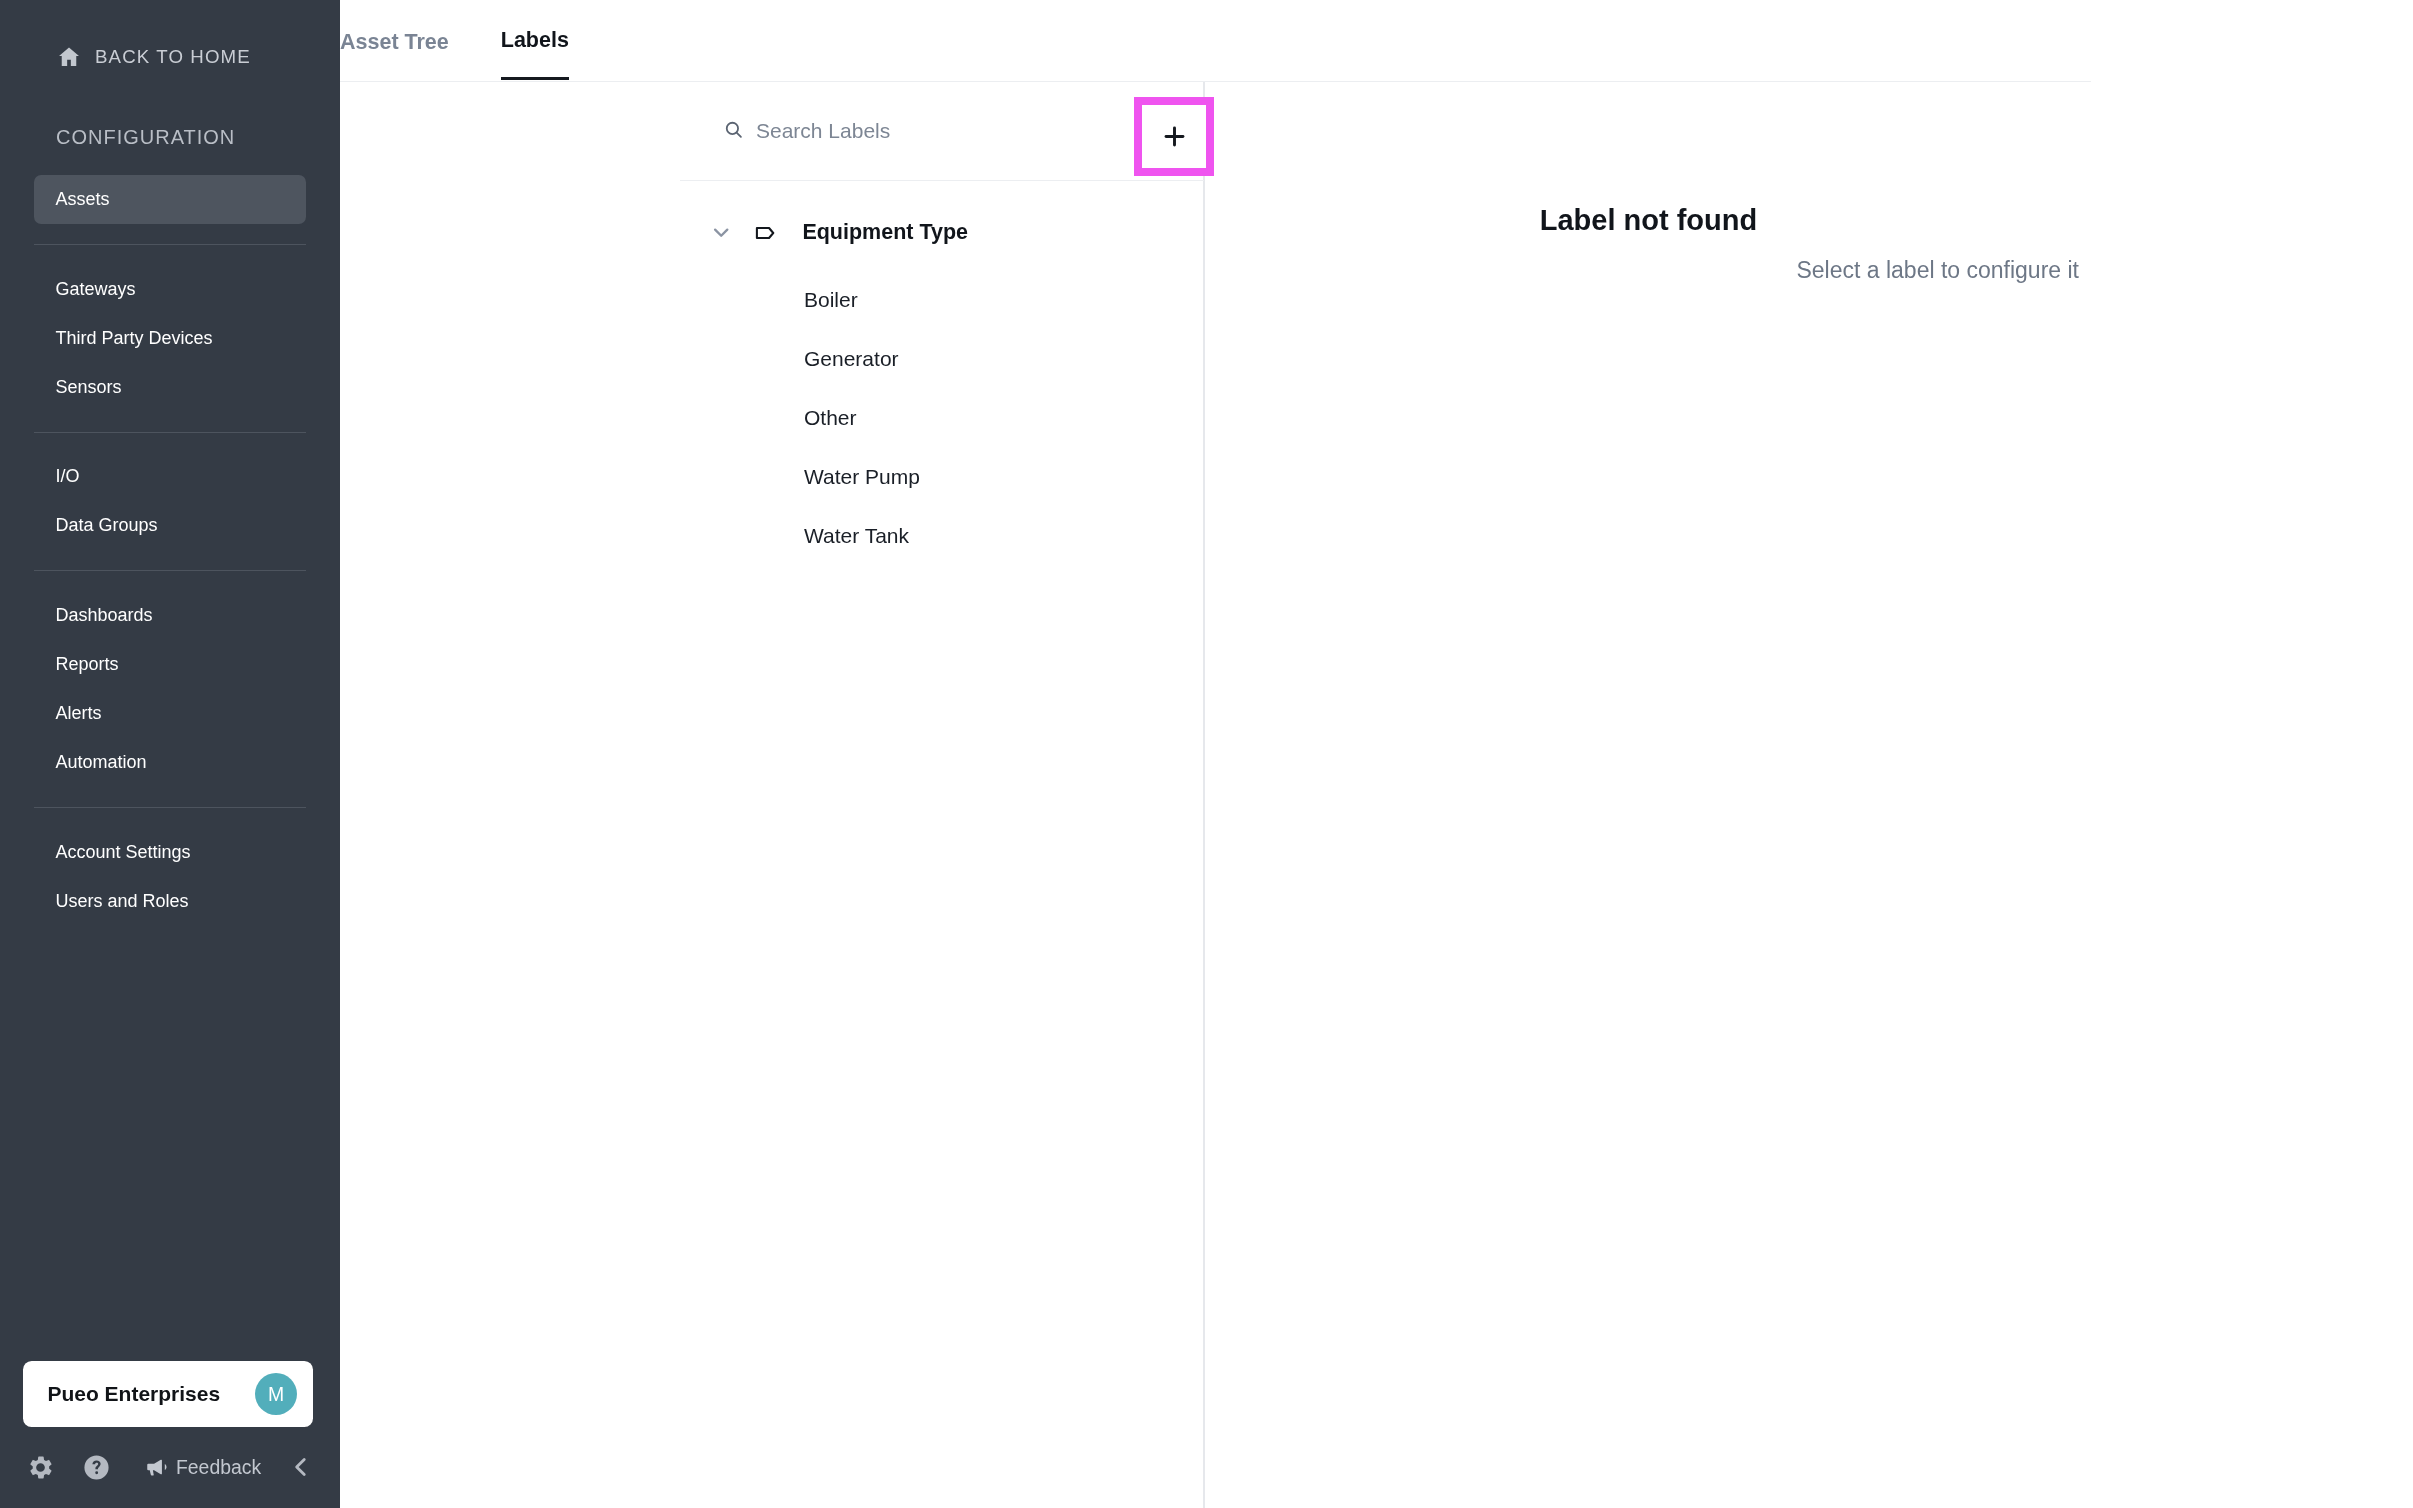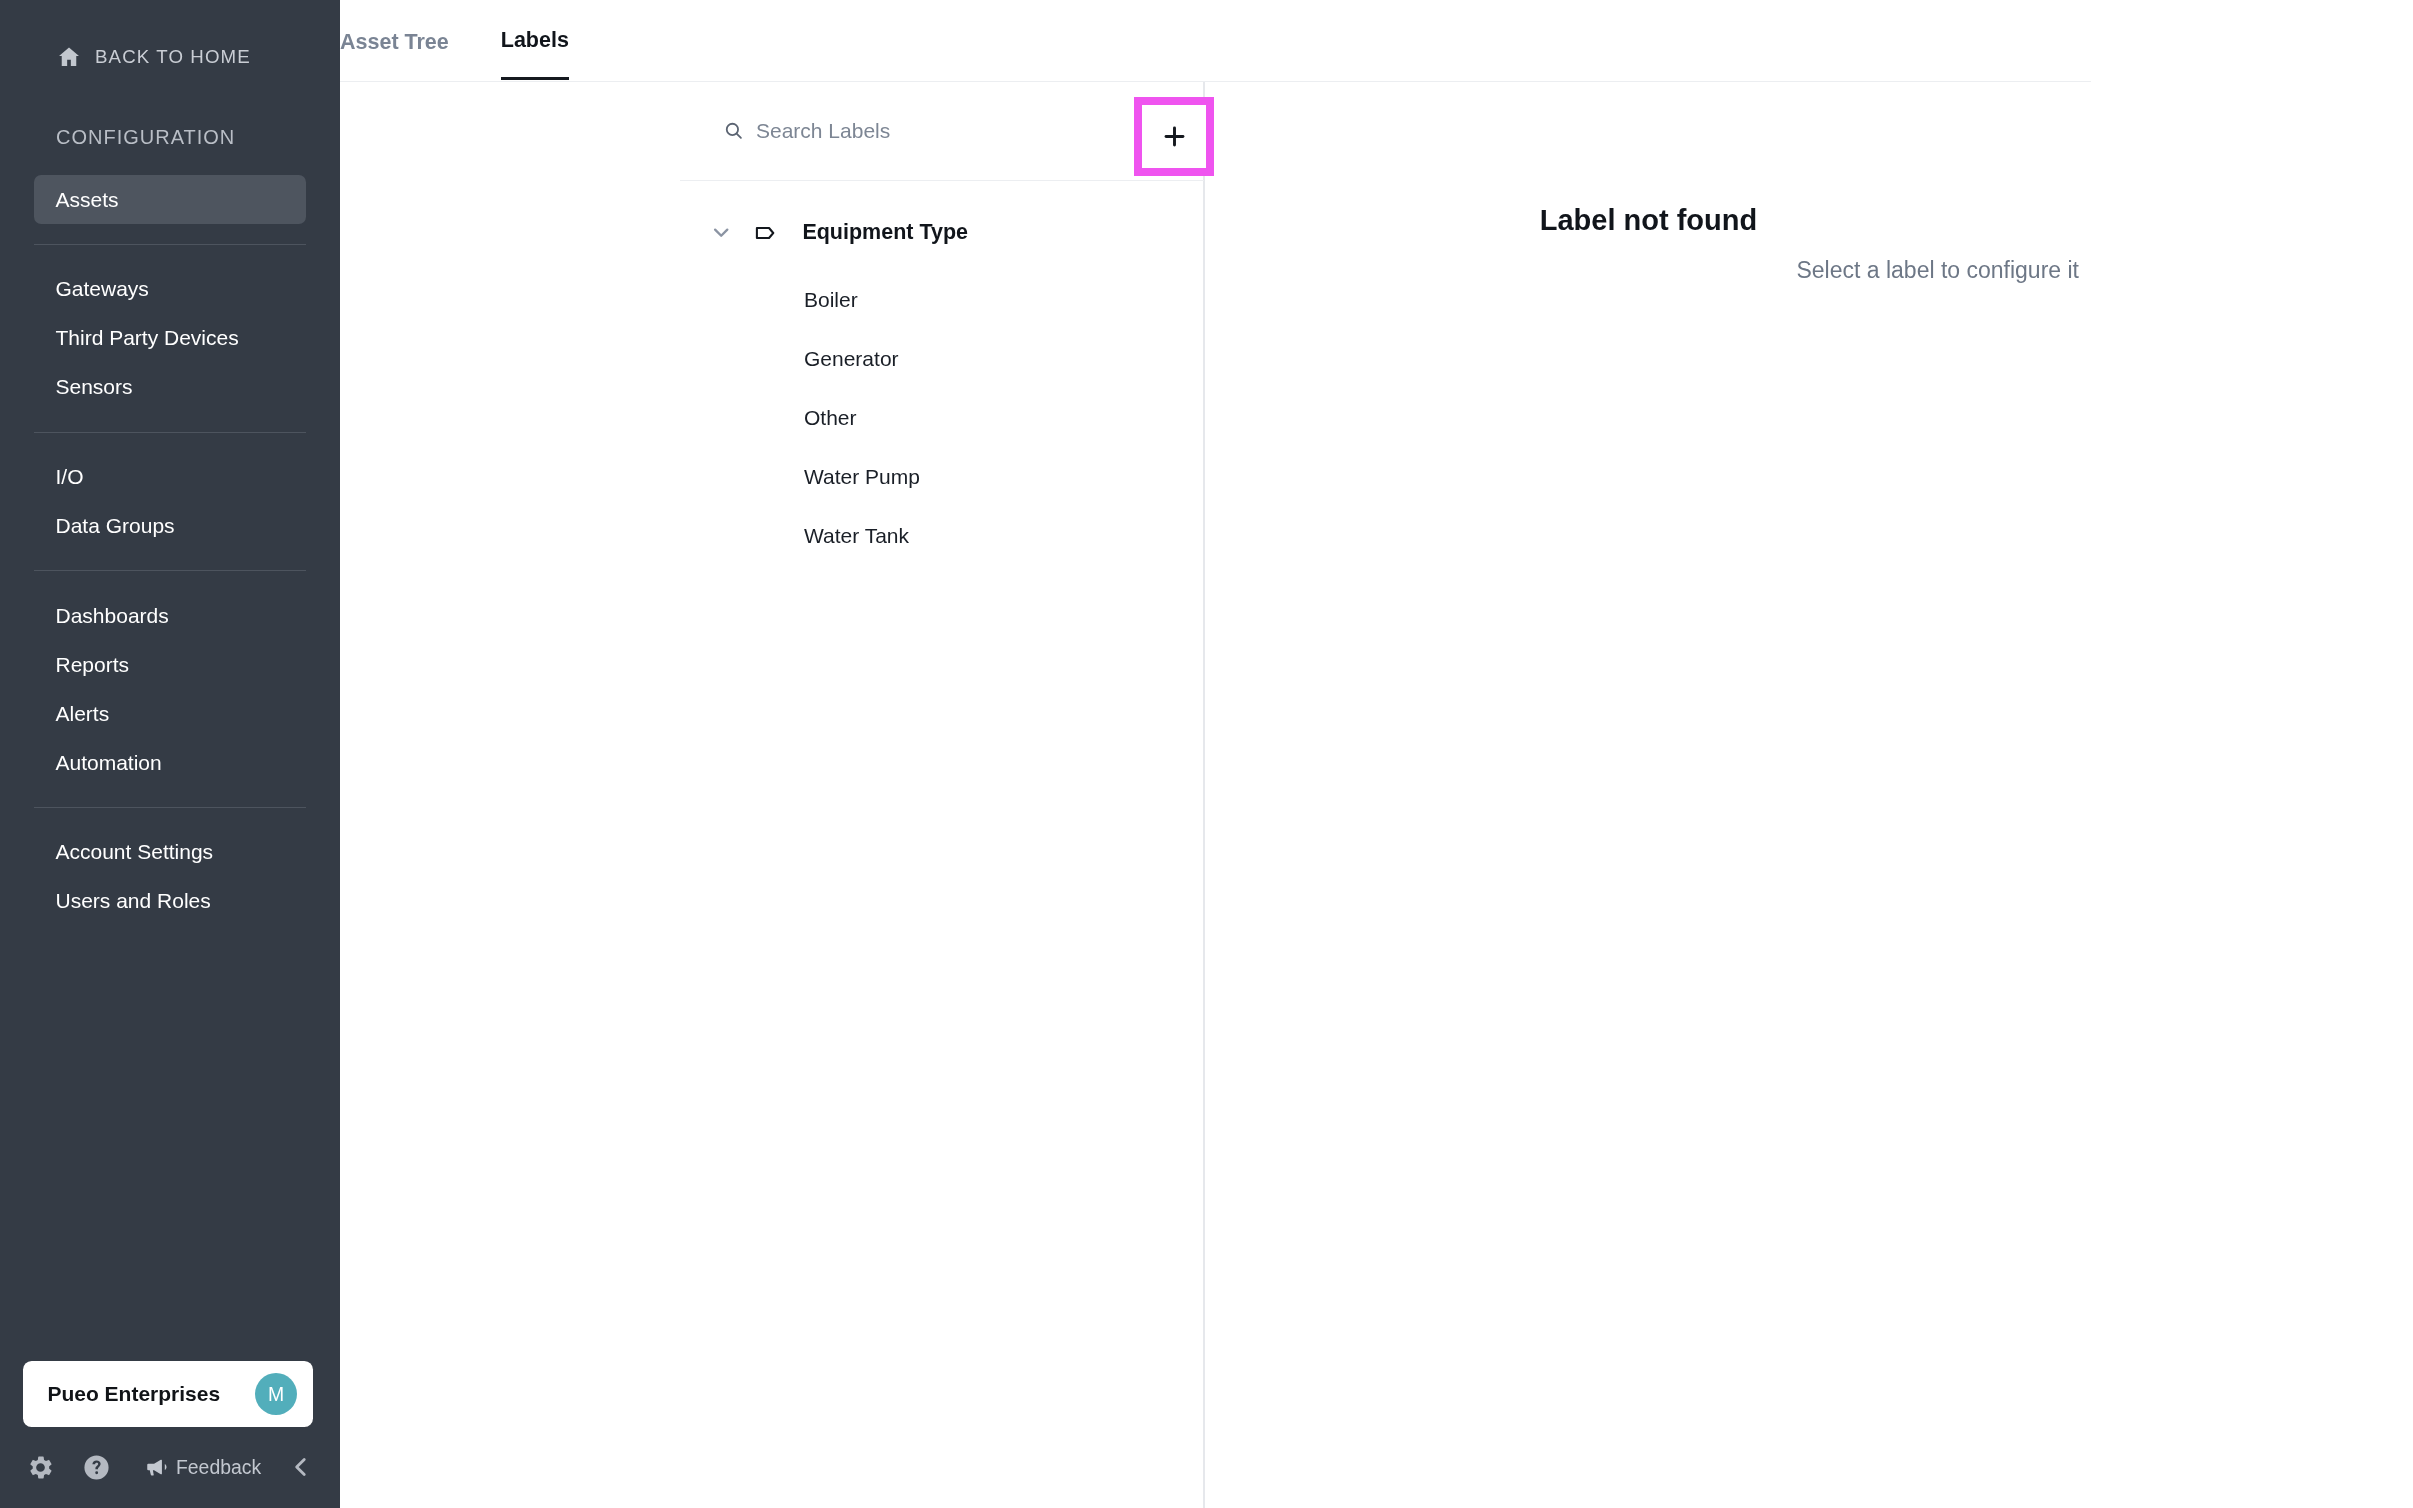--- a/index.html
+++ b/index.html
@@ -67,21 +67,21 @@
     width: 272px;
   }
   .nav-item {
     display: flex;
     align-items: center;
     height: 49px;
     padding-left: 21.5px;
     box-sizing: border-box;
     border-radius: 7.2px;
     color: #ffffff;
-    font-size: 21px;
+    font-size: 18px;
     cursor: pointer;
     white-space: nowrap;
   }
   .nav-item.active {
     background: #4e555f;
   }
   .nav-divider {
     height: 0.7px;
     background: #4d545e;
     margin: 20px 0 20px 0;
@@ -210,21 +210,21 @@
     top: 0;
     width: 524px;
     height: 99px;
     border-bottom: 1.4px solid #eceef1;
     box-sizing: border-box;
     display: flex;
     align-items: center;
   }
   .search-box {
     display: flex;
-    align-items: center;
+    align-items: flex-start;
     gap: 11.5px;
     padding-left: 43px;
     cursor: text;
   }
   .search-icon {
     width: 21.5px;
     height: 21.5px;
     display: block;
   }
   .search-input {

